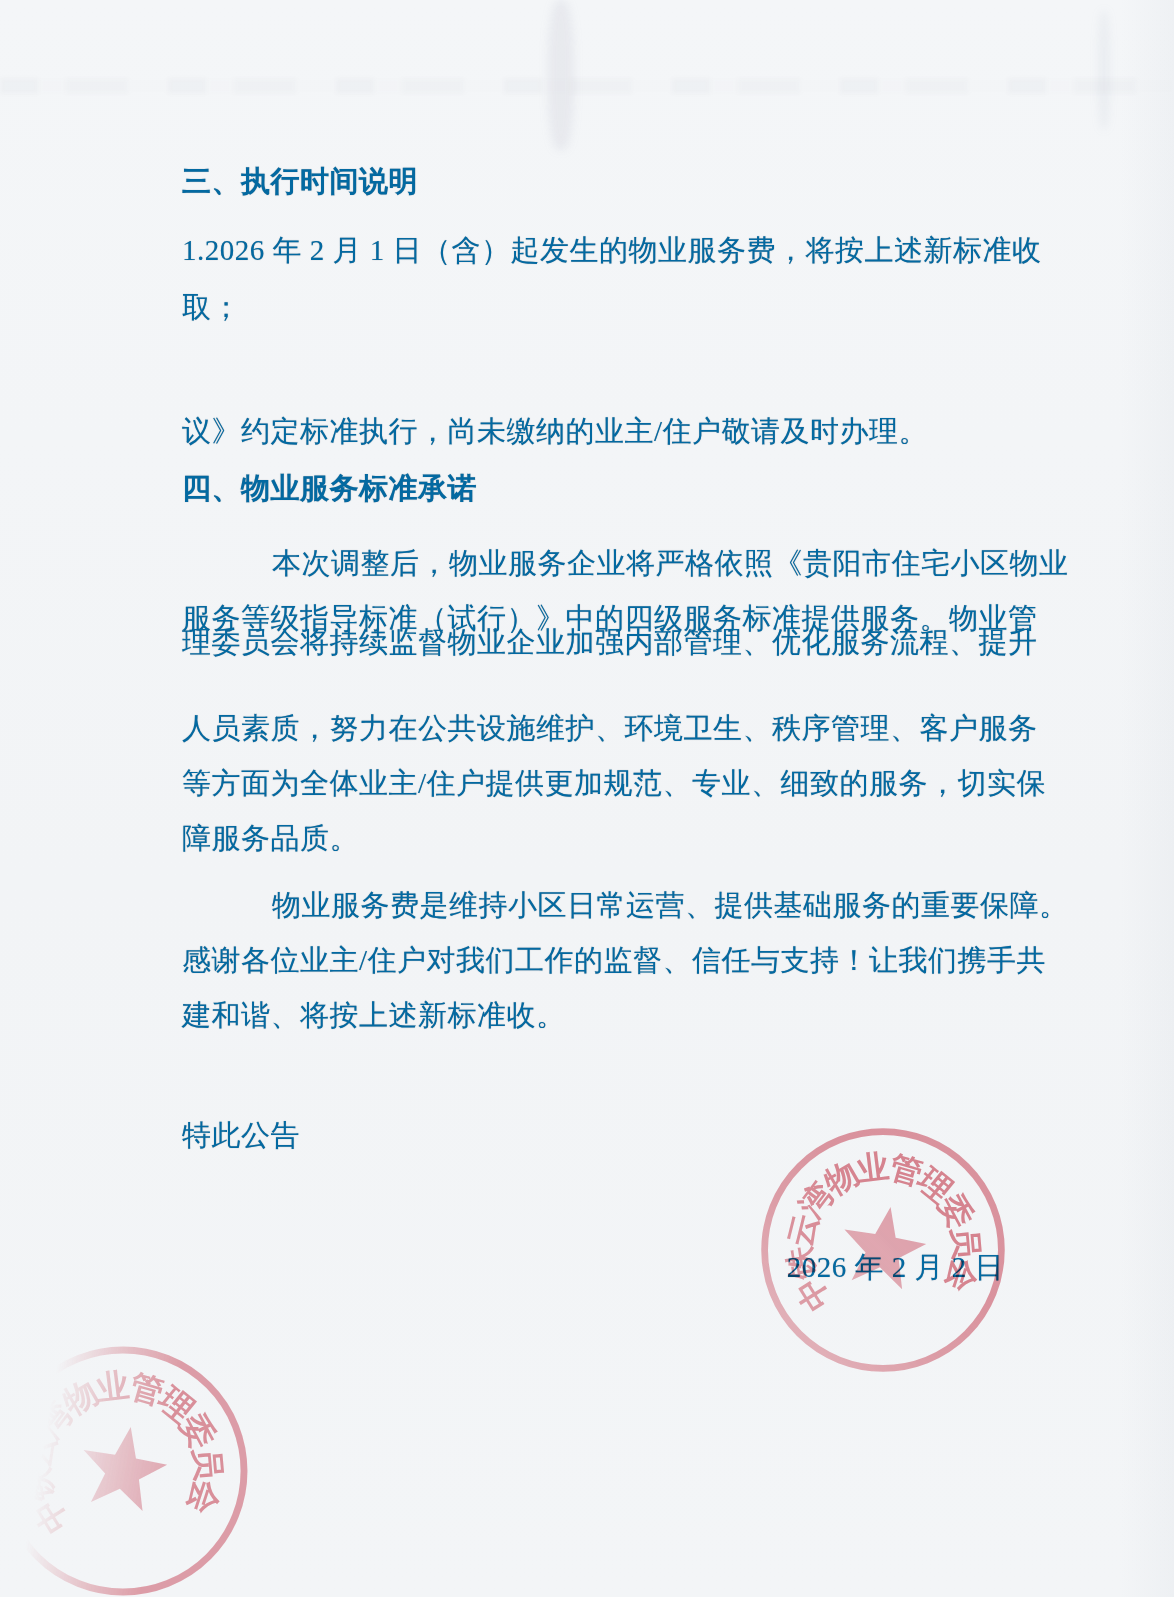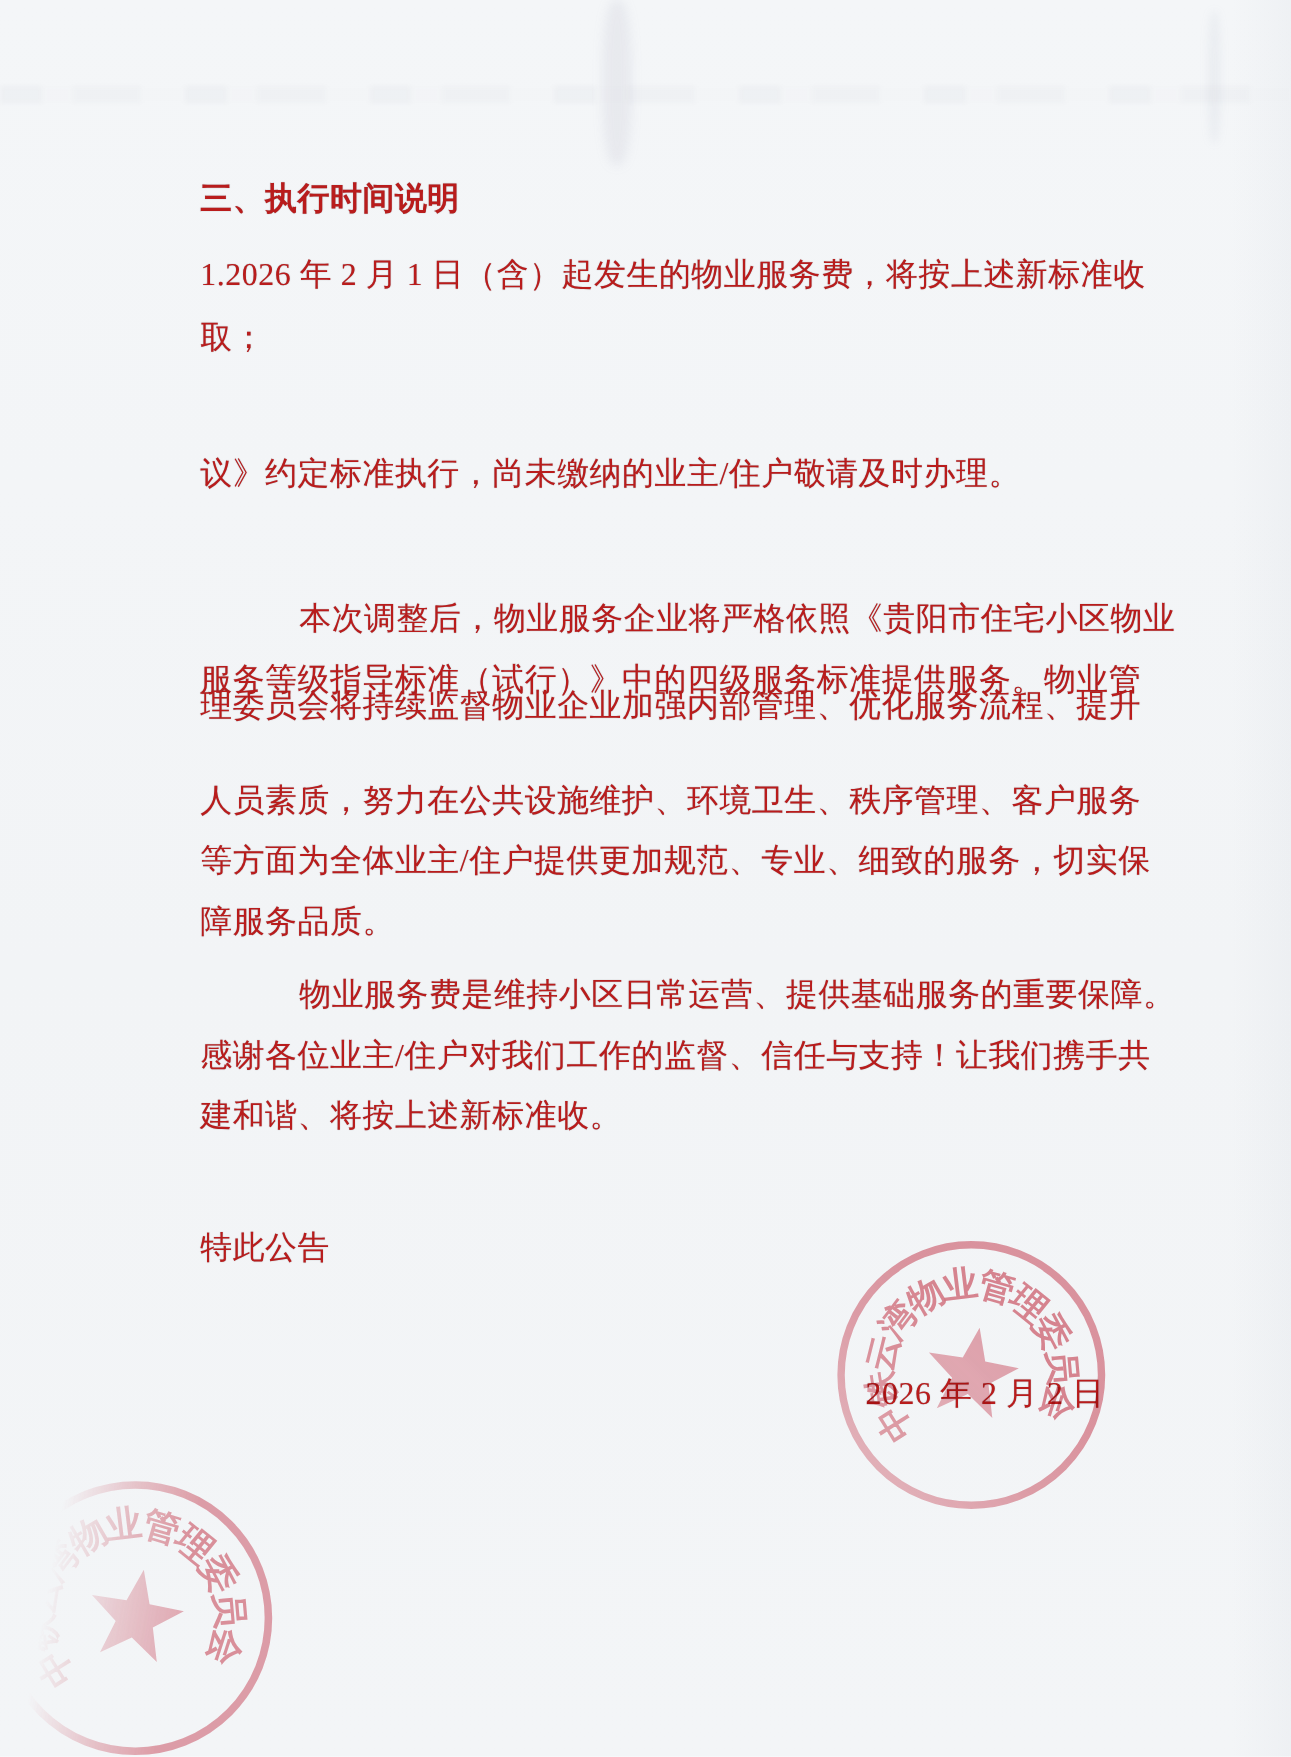--- a/index.html
+++ b/index.html
@@ -4,21 +4,21 @@
 <style>
   html,body{margin:0;padding:0;}
   body{
     width:1174px;height:1597px;position:relative;overflow:hidden;
     background:linear-gradient(180deg,#f4f6f8 0%,#f2f4f6 55%,#f3f5f7 100%);
     font-family:"Liberation Serif","DejaVu Serif",serif;
   }
   .page{position:absolute;inset:0;}
   .line{
     position:absolute;left:182px;font-size:29px;line-height:40px;
-    color:#b91c1c;letter-spacing:0.5px;white-space:nowrap;
+    color:#0369a1;letter-spacing:0.5px;white-space:nowrap;
     text-shadow:0 0 1px rgba(59,64,71,0.45);
   }
   .heading{font-weight:600;}
   .indent{left:242px;margin-left:30px;}
   .sig{left:auto;right:170px;}
   .seal{
     position:absolute;mix-blend-mode:multiply;filter:blur(0.5px);
   }
   #seal-main{
     left:748px;top:1115px;width:270px;height:270px;opacity:0.9;
@@ -60,20 +60,21 @@
   <div class="smudge-b"></div>
   <div class="edge-shade"></div>
 
   <div class="line heading" style="top:161px">三、执行时间说明</div>
 
   <div class="line" style="top:230px">1.2026 年 2 月 1 日（含）起发生的物业服务费，将按上述新标准收</div>
   <div class="line" style="top:287px">取；</div>
 
   <div class="line" style="top:411px">议》约定标准执行，尚未缴纳的业主/住户敬请及时办理。</div>
 
+  <div class="line heading" style="top:468px">四、物业服务标准承诺</div>
 
   <div class="line indent" style="top:543px">本次调整后，物业服务企业将严格依照《贵阳市住宅小区物业</div>
   <div class="line" style="top:598px">服务等级指导标准（试行）》中的四级服务标准提供服务。物业管</div>
   <div class="line" style="top:622px">理委员会将持续监督物业企业加强内部管理、优化服务流程、提升</div>
   <div class="line" style="top:708px">人员素质，努力在公共设施维护、环境卫生、秩序管理、客户服务</div>
   <div class="line" style="top:763px">等方面为全体业主/住户提供更加规范、专业、细致的服务，切实保</div>
   <div class="line" style="top:818px">障服务品质。</div>
 
   <div class="line indent" style="top:885px">物业服务费是维持小区日常运营、提供基础服务的重要保障。</div>
   <div class="line" style="top:940px">感谢各位业主/住户对我们工作的监督、信任与支持！让我们携手共</div>

